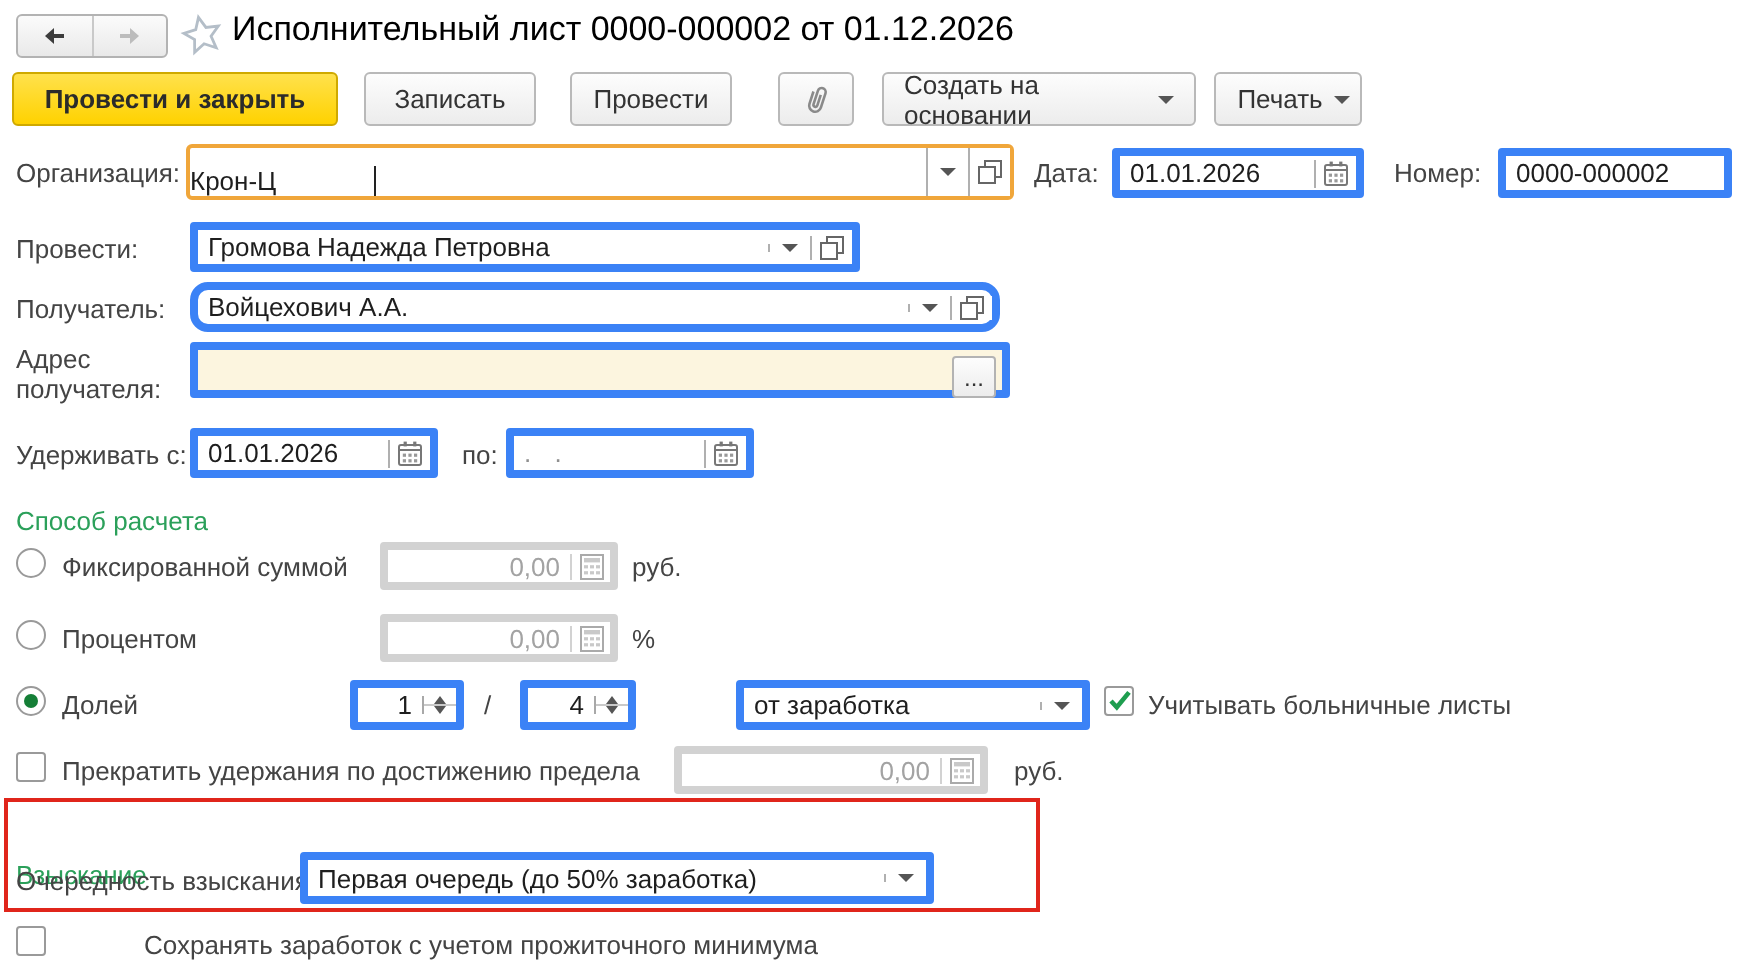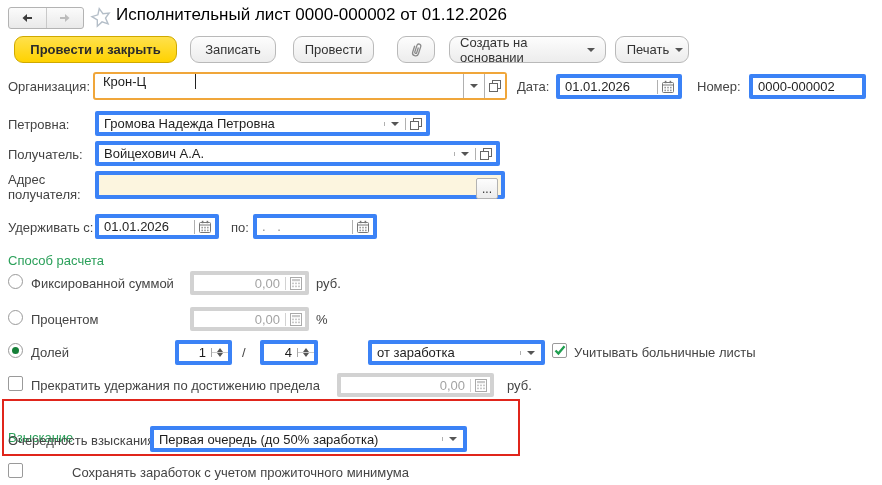--- a/index.html
+++ b/index.html
@@ -5,22 +5,22 @@
   * { box-sizing: border-box; margin: 0; padding: 0; }
   html,body { background:#fff; }
   body { font-family: "Liberation Sans", sans-serif; }
   .stage { position:relative; width:882px; height:485px; background:#fff; overflow:hidden; }
 
   .lbl { position:absolute; font-size:13px; color:#444; white-space:nowrap; }
   .green { color:#2ba05a; }
 
   
   .tbtn { position:absolute; top:36px; height:27px; display:flex; align-items:center; justify-content:center; gap:6px;
-          background:linear-gradient(#fdfdfd,#ececec); border:1px solid #b9b9b9; border-radius:9px;
-          font-size:13px; color:#333; padding:0 10px; cursor:pointer;margin-left:8px; }
+          background:linear-gradient(#fdfdfd,#ececec); border:1px solid #b9b9b9; border-radius:3px;
+          font-size:13px; color:#333; padding:0 10px; cursor:pointer; }
   .tbtn.yellow { background:linear-gradient(#ffe14c,#ffd200); border:1px solid #cfa900; font-weight:bold; color:#2b2b2b; }
 
   
   .navgrp { position:absolute; left:8px; top:7px; width:76px; height:22px; border:1px solid #b3b3b3; border-radius:3px;
             background:linear-gradient(#fbfbfb,#e9e9e9); display:flex; }
   .navhalf { flex:1; display:flex; align-items:center; justify-content:center; cursor:pointer; }
   .navhalf + .navhalf { border-left:1px solid #c9c9c9; }
 
   .title { position:absolute; left:116px; top:5px; font-size:17px; color:#000; white-space:nowrap; }
 
@@ -29,21 +29,21 @@
            display:flex; align-items:center; font-size:13px; color:#1e1e1e; }
   .field .txt { flex:1; display:flex; align-items:center; padding:0 5px; white-space:nowrap; overflow:hidden; }
   .field .txt.num { justify-content:flex-end; }
   .fbtn { width:21px; border-left:1px solid #b0b0b0; display:flex; align-items:center; justify-content:center;
           background:#fff; cursor:pointer; }
   .field.dis { border-color:#d2d2d2; color:#a3a3a3; }
   .field.dis .fbtn { border-left-color:#d2d2d2; }
 
   .focuswrap { position:absolute; border:2px solid #f0a63a; border-radius:3px; background:#fff;
                display:flex; align-items:stretch; font-size:13px; color:#1e1e1e; }
-  .focuswrap .txt { flex:1; display:flex; align-items:flex-start; padding:0 8px;gap:48px; }
+  .focuswrap .txt { flex:1; display:flex; align-items:flex-end; padding:0 0;gap:48px; }
   .focuswrap .fbtn { background:#fff; }
   .cursorbar { width:1px; height:15px; background:#222; margin-left:1px; }
 
   .car { width:0; height:0; border-left:4px solid transparent; border-right:4px solid transparent; border-top:4px solid #555; }
 
   .addr { background:#fcf5df; }
   .dots-btn { position:absolute; right:3px; top:3px; width:22px; height:21px; border:1px solid #b3b3b3; border-radius:2px;
               background:linear-gradient(#fdfdfd,#ececec); font-size:12px; color:#333; display:flex; align-items:center;
               justify-content:center; cursor:pointer; line-height:1; }
 
@@ -152,36 +152,36 @@
             <rect x="9" y="9.6" width="1.6" height="1.6"></rect>
           </g>
       </svg>
     </div>
   </div>
   <div class="lbl" style="left:697px; top:79px;">Номер:</div>
   <div class="field" style="left:749px; top:74px; width:117px;">
     <div class="txt">0000-000002</div>
   </div>
 
-  <div class="lbl" style="left:8px; top:117px;">Петровна:</div>
+  <div class="lbl" style="left:8px; top:117px;">Провести:</div>
   <div class="field" style="left:95px; top:111px; width:335px;">
     <div class="txt">Громова Надежда Петровна</div>
     <div class="fbtn">
         <span class="car"></span>
       </div>
     <div class="fbtn">
       <svg width="12" height="12" viewBox="0 0 12 12">
         <rect x="3.5" y="0.5" width="8" height="8" fill="#fff" stroke="#666"></rect>
           <rect x="0.5" y="3.5" width="8" height="8" fill="#fff" stroke="#666"></rect>
       </svg>
     </div>
   </div>
 
   <div class="lbl" style="left:8px; top:147px;">Получатель:</div>
-  <div class="field" style="left:95px; top:141px; width:405px;">
+  <div class="field" style="left:95px; top:141px; width:405px;border-radius:9px;">
     <div class="txt">Войцехович А.А.</div>
     <div class="fbtn">
         <span class="car"></span>
       </div>
     <div class="fbtn">
       <svg width="12" height="12" viewBox="0 0 12 12">
         <rect x="3.5" y="0.5" width="8" height="8" fill="#fff" stroke="#666"></rect>
           <rect x="0.5" y="3.5" width="8" height="8" fill="#fff" stroke="#666"></rect>
       </svg>
     </div>

